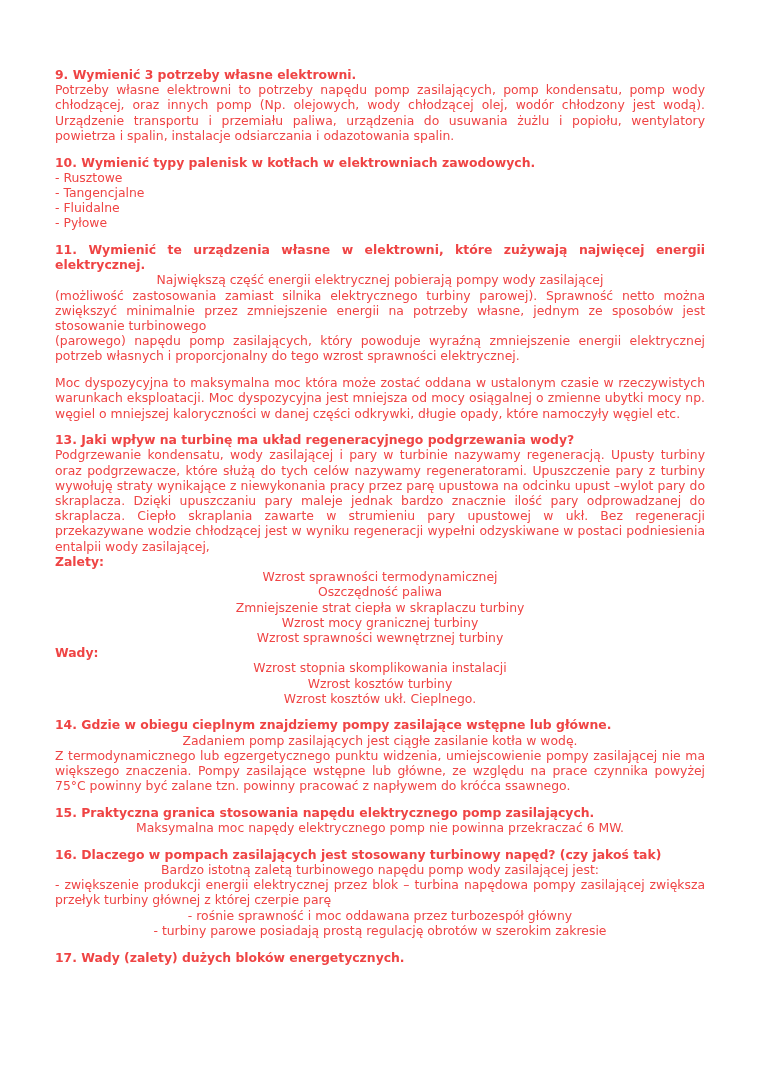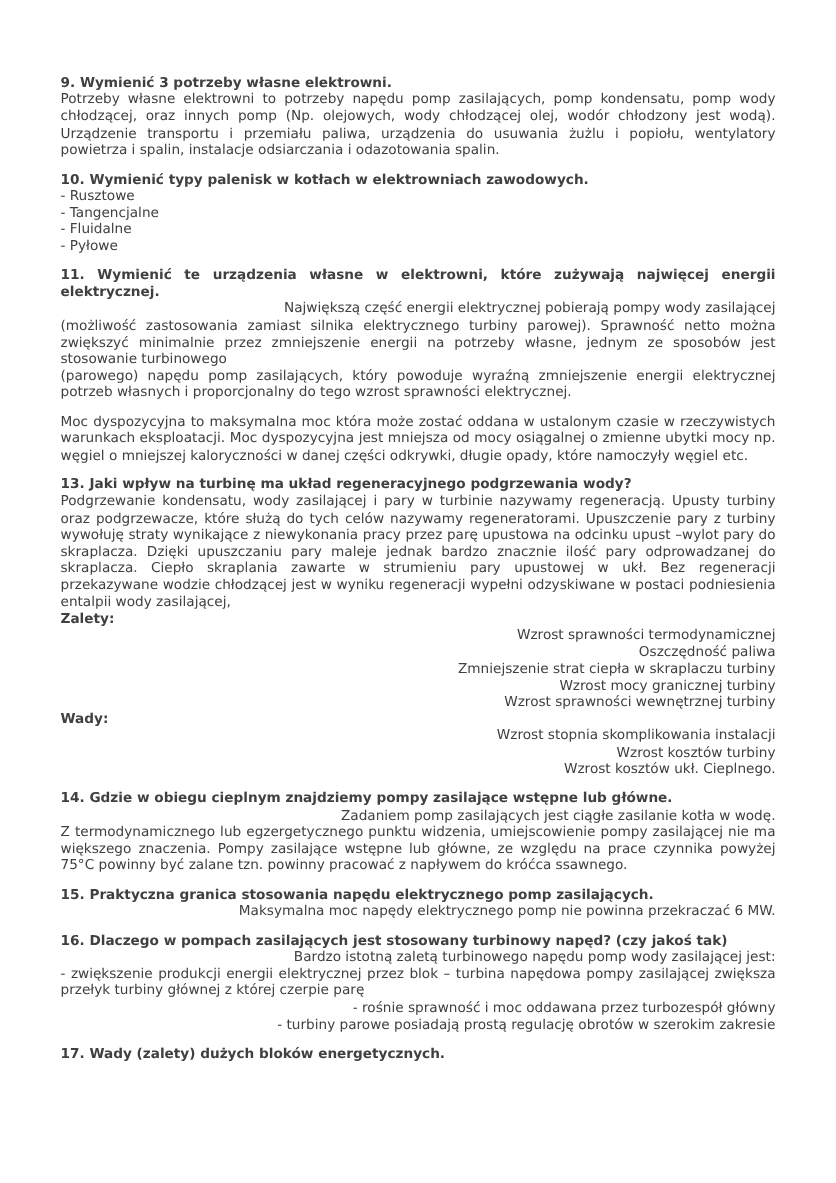--- a/index.html
+++ b/index.html
@@ -1,27 +1,27 @@
 <!DOCTYPE html>
 <html><head>
 <meta charset="utf-8">
 <style>
   html, body { margin: 0; padding: 0; background: #ffffff; }
   body { width: 760px; height: 1075px; overflow: hidden; position: relative; }
   .page {
     position: absolute; left: 55px; top: 67px; width: 650px;
     font-family: "DejaVu Sans", sans-serif;
-    font-size: 12.4px; line-height: 15.2px; color: #404040;
+    font-size: 12.4px; line-height: 15.2px; color: #ef4444;
   }
   .section { margin: 0 0 11.5px 0; }
   .heading { font-weight: bold; text-align: justify; margin: 0; }
   .para { margin: 0; text-align: justify; text-align-last: left; }
   .list-item { margin: 0; }
   .sub-heading { font-weight: bold; margin: 0; }
-  .line-left { margin: 0; text-align: right; }
+  .line-left { margin: 0; text-align: center; }
 </style>
 </head>
 <body>
 
 <div class="page">
 
   <div class="section">
     <p class="heading">9. Wymienić 3 potrzeby własne elektrowni.</p>
     <p class="para">Potrzeby własne elektrowni to potrzeby napędu pomp zasilających, pomp kondensatu, pomp wody chłodzącej, oraz innych pomp (Np. olejowych, wody chłodzącej olej, wodór chłodzony jest wodą). Urządzenie transportu i przemiału paliwa, urządzenia do usuwania żużlu i popiołu, wentylatory powietrza i spalin, instalacje odsiarczania i odazotowania spalin.</p>
   </div>

